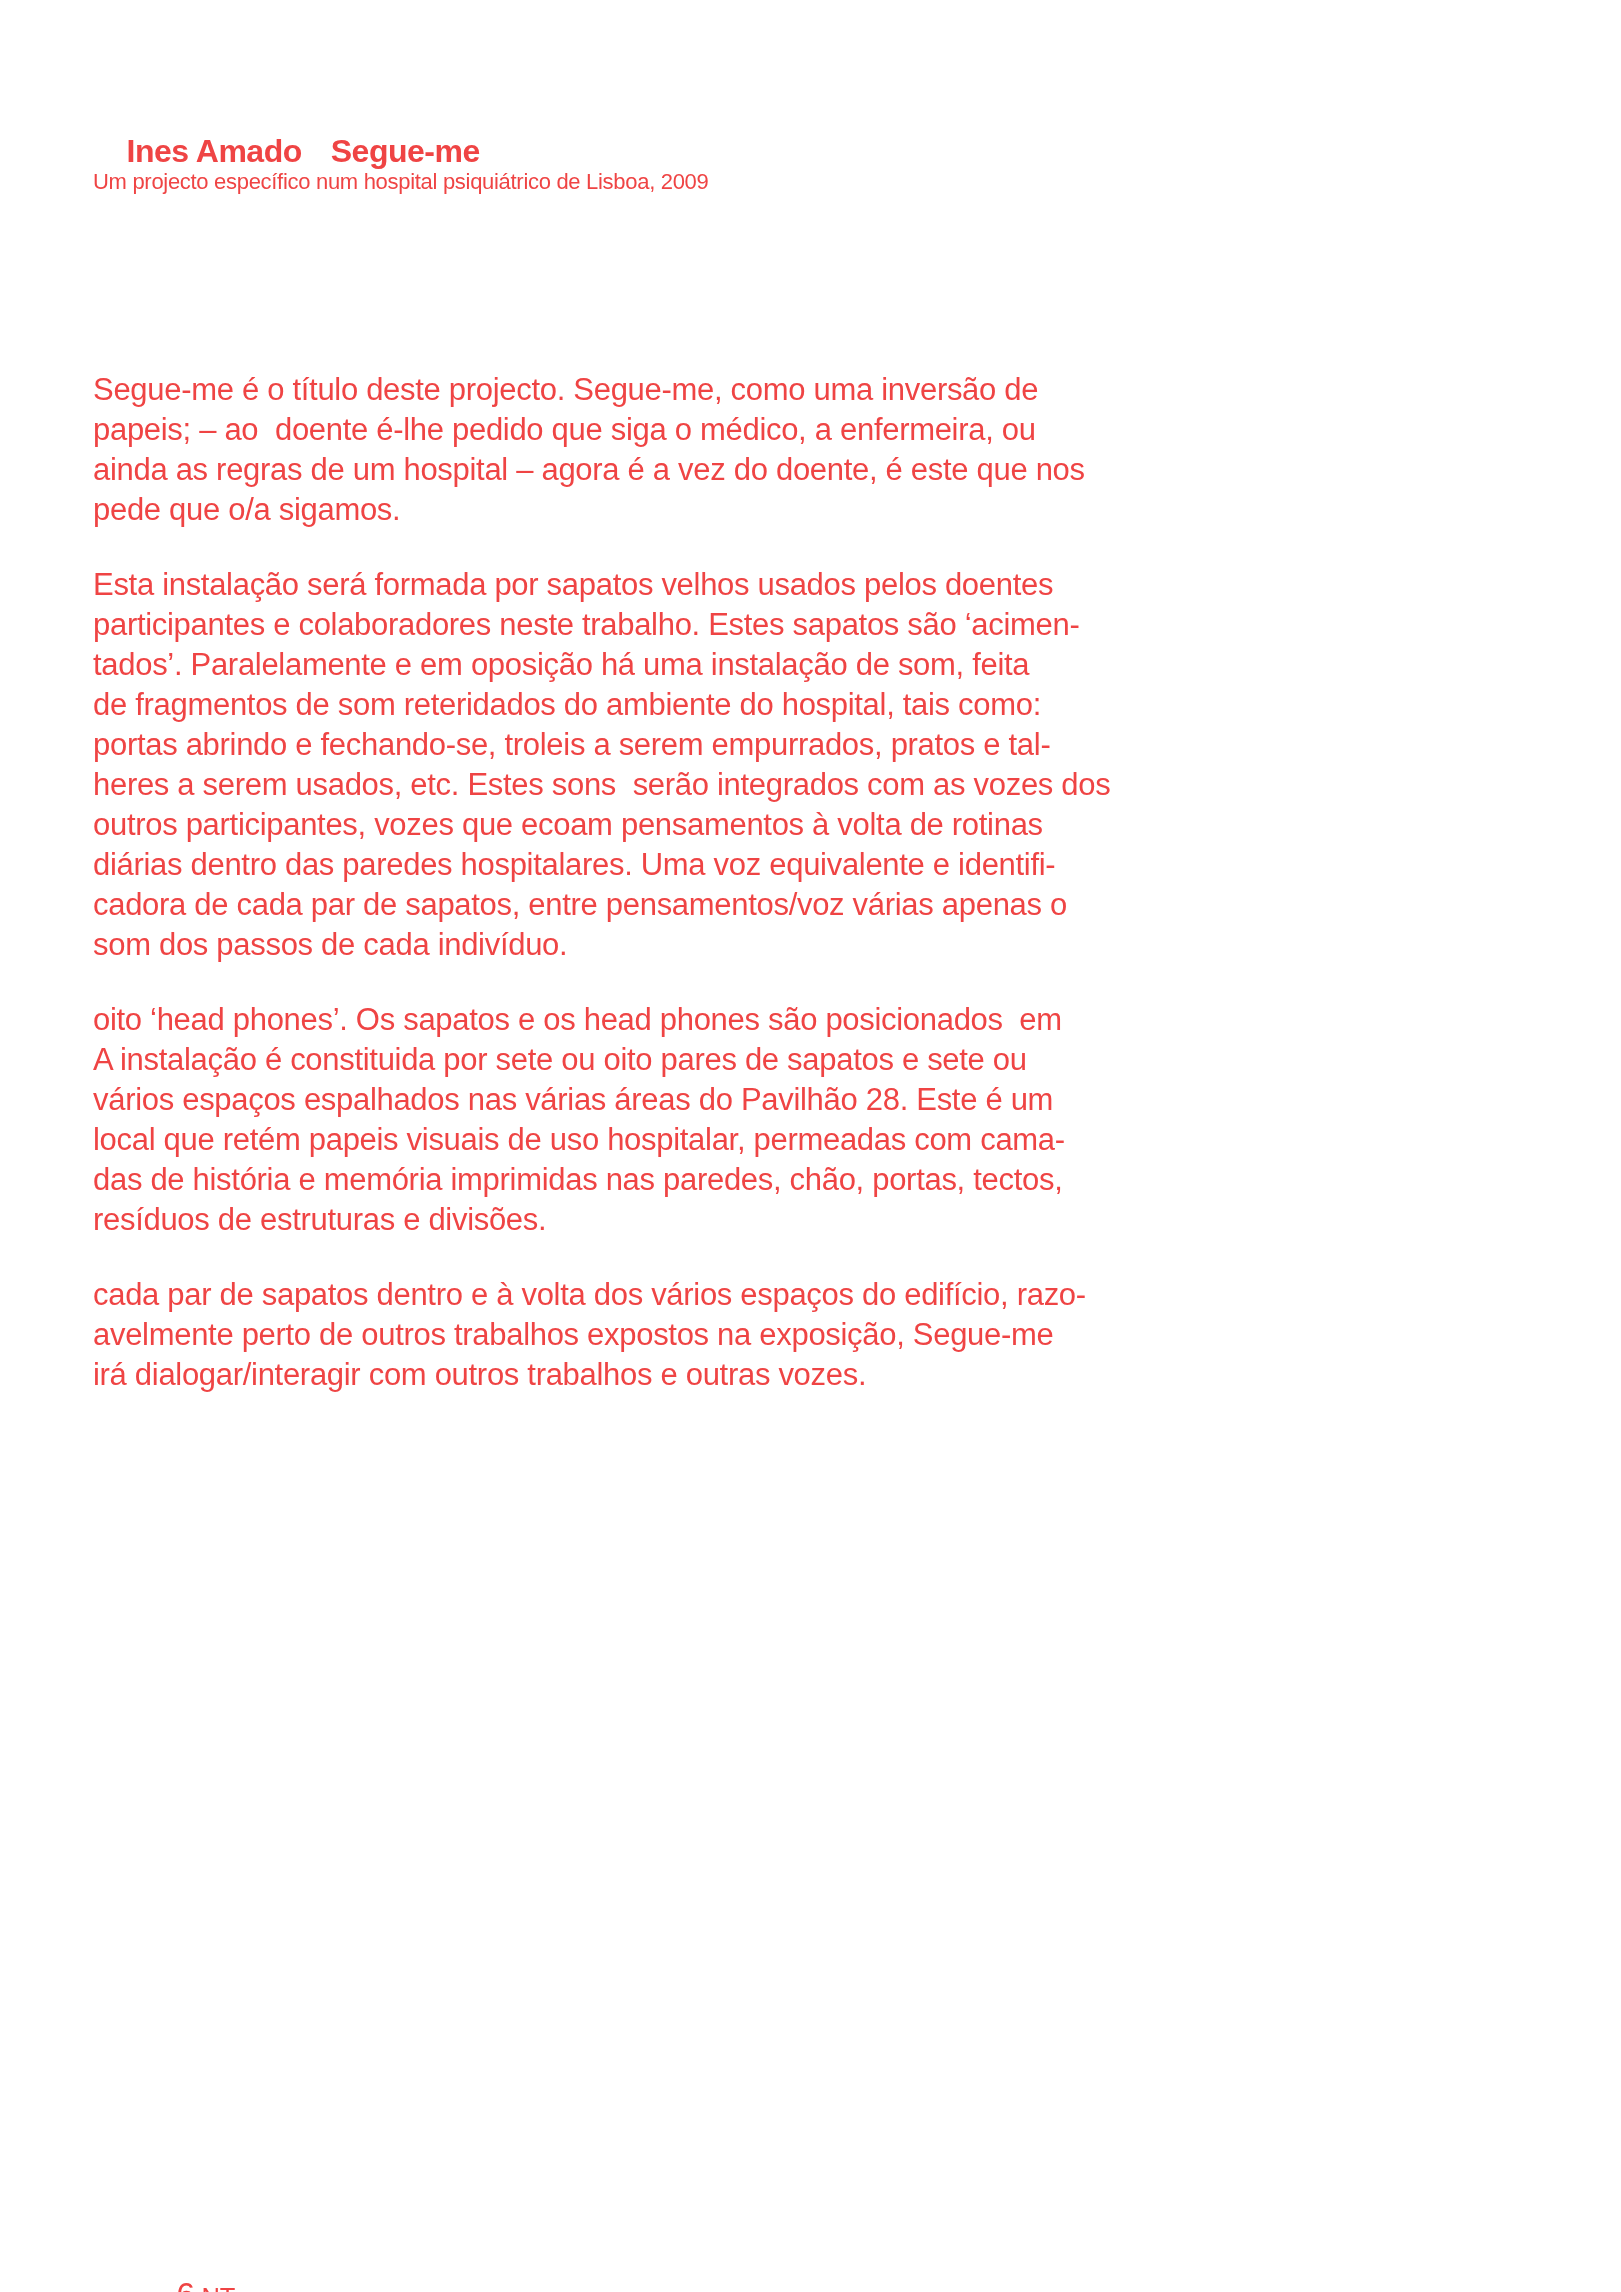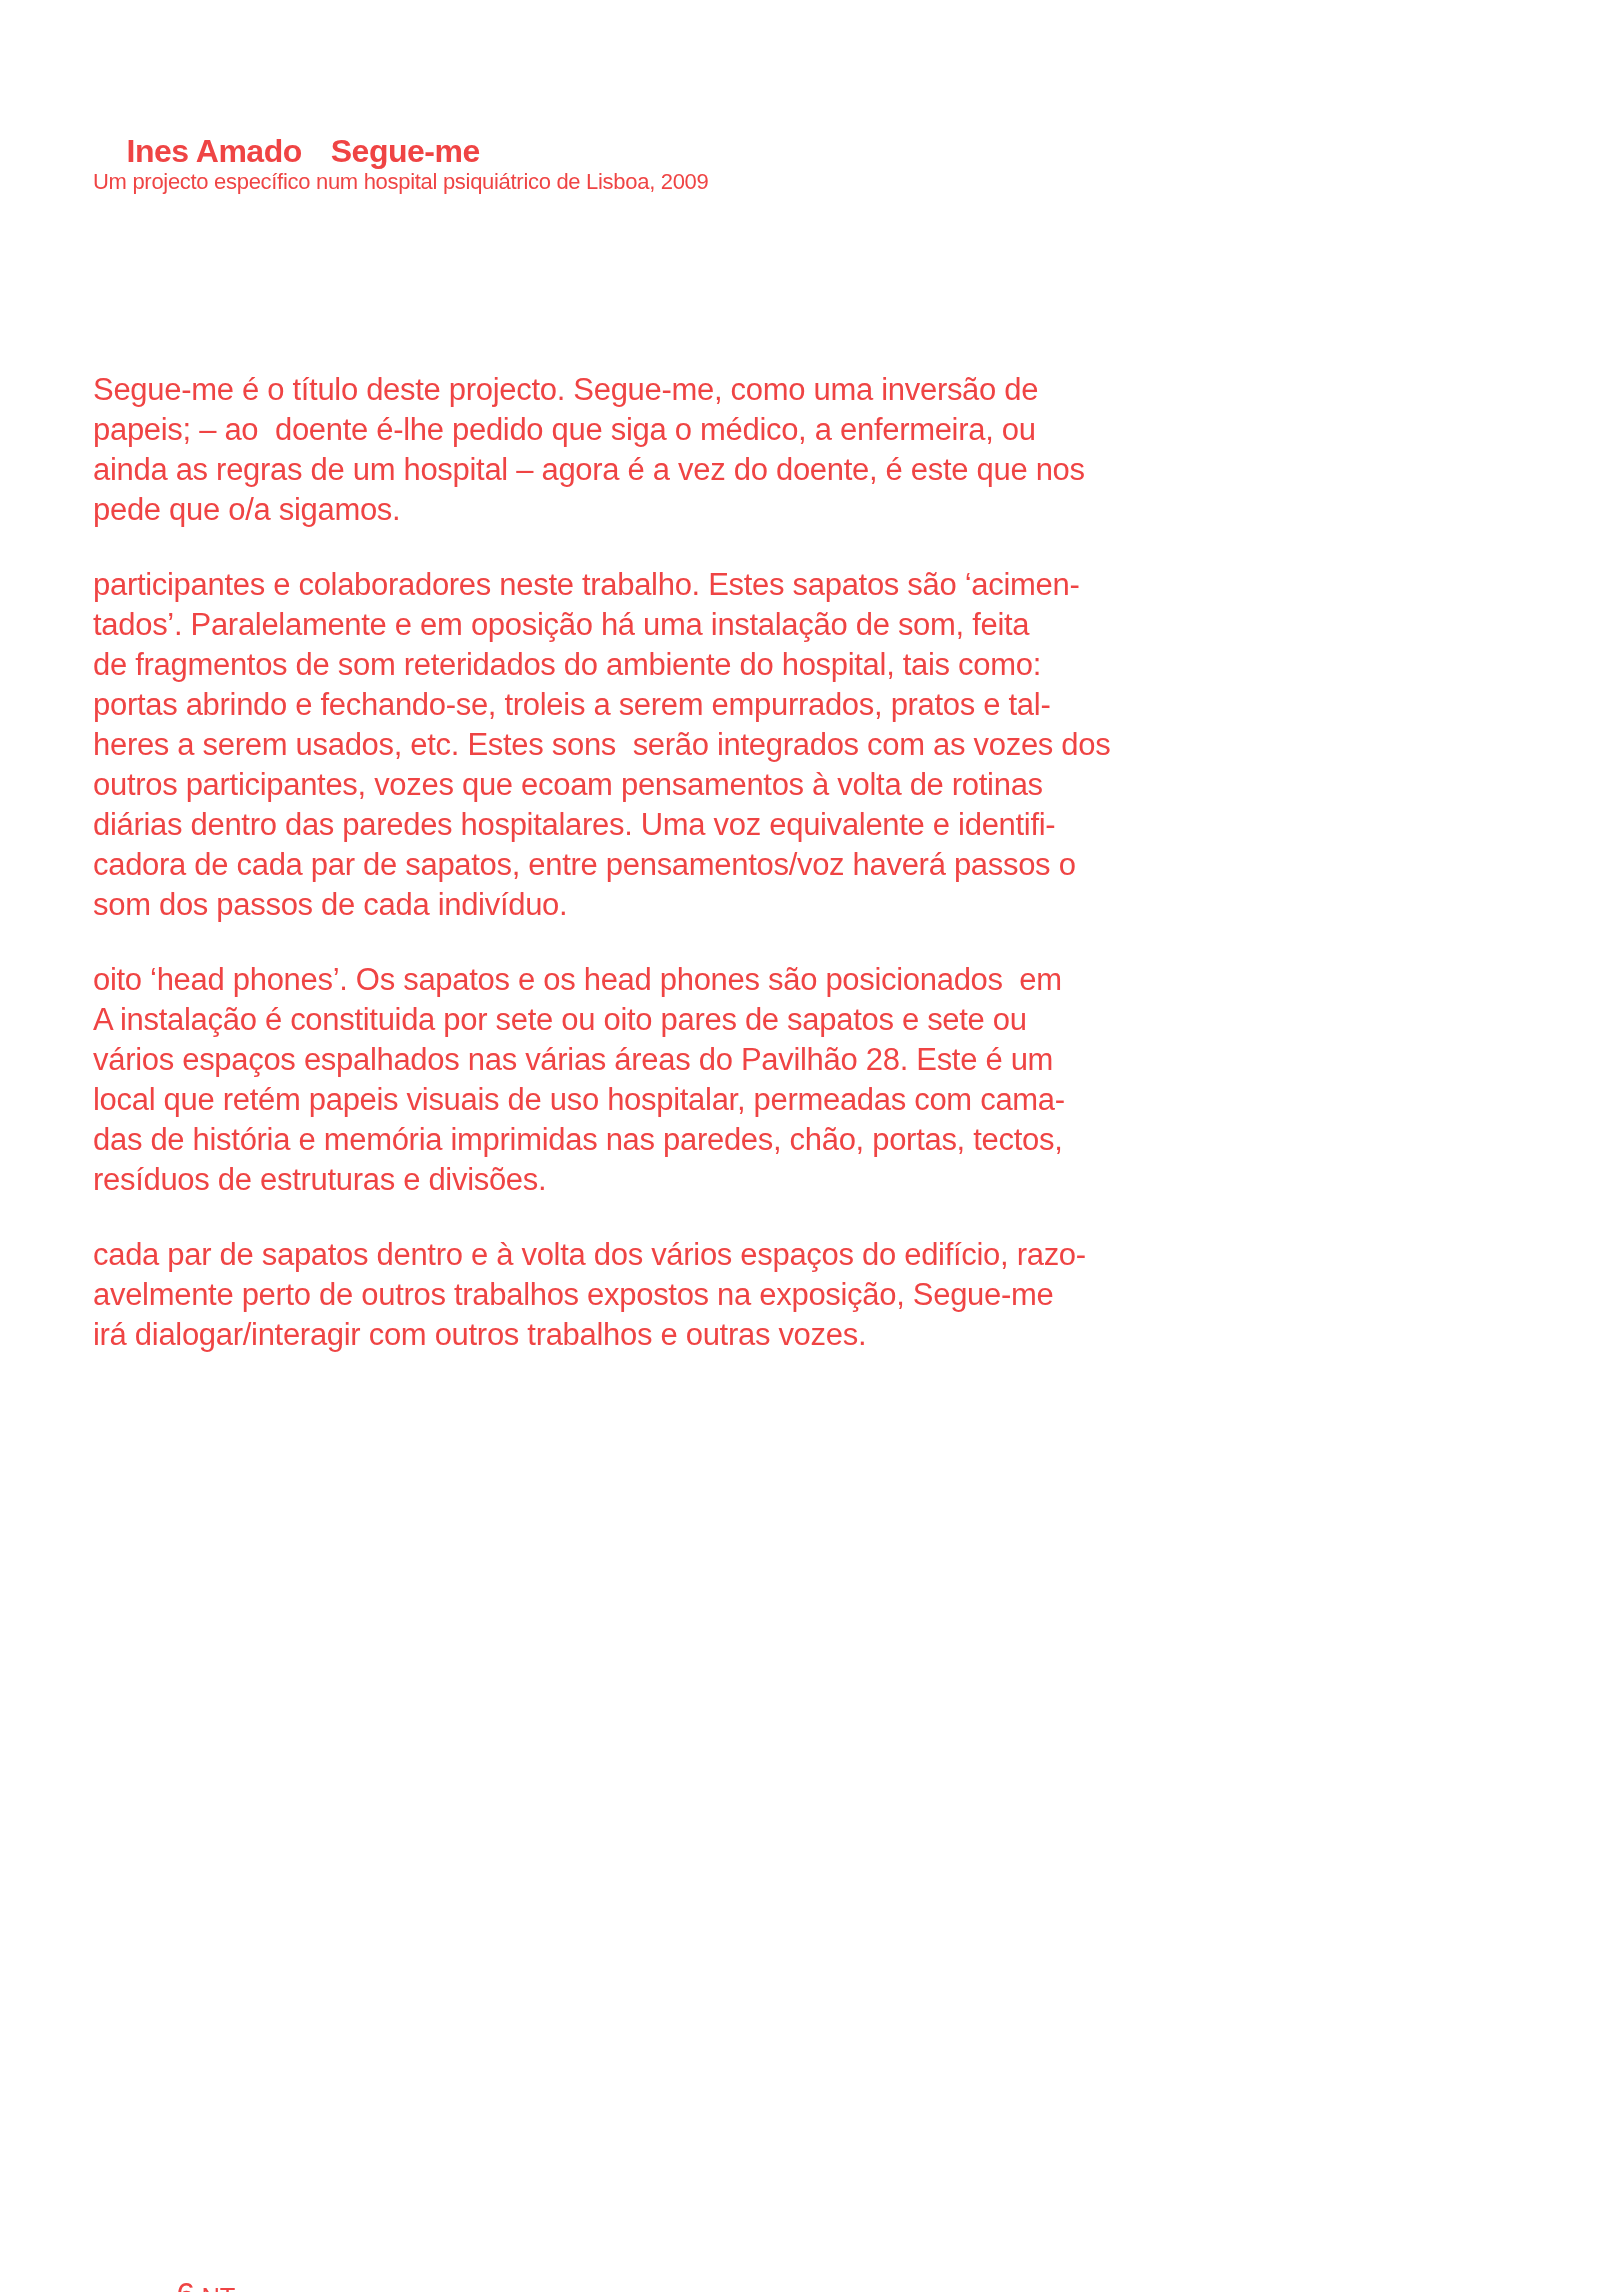--- a/index.html
+++ b/index.html
@@ -76,28 +76,29 @@
   <div class="doc-subtitle">Um projecto específico num hospital psiquiátrico de Lisboa, 2009</div>
 
   <div class="doc-body">
       <div class="para">
         <div class="line">Segue-me é o título deste projecto. Segue-me, como uma inversão de</div>
         <div class="line">papeis; – ao  doente é-lhe pedido que siga o médico, a enfermeira, ou</div>
         <div class="line">ainda as regras de um hospital – agora é a vez do doente, é este que nos</div>
         <div class="line">pede que o/a sigamos.</div>
       </div>
       <div class="para">
+        <div class="line">Esta instalação será formada por sapatos velhos usados pelos doentes</div>
         <div class="line">participantes e colaboradores neste trabalho. Estes sapatos são ‘acimen-</div>
         <div class="line">tados’. Paralelamente e em oposição há uma instalação de som, feita</div>
         <div class="line">de fragmentos de som reteridados do ambiente do hospital, tais como:</div>
         <div class="line">portas abrindo e fechando-se, troleis a serem empurrados, pratos e tal-</div>
         <div class="line">heres a serem usados, etc. Estes sons  serão integrados com as vozes dos</div>
         <div class="line">outros participantes, vozes que ecoam pensamentos à volta de rotinas</div>
         <div class="line">diárias dentro das paredes hospitalares. Uma voz equivalente e identifi-</div>
-        <div class="line">cadora de cada par de sapatos, entre pensamentos/voz haverá passos o</div>
+        <div class="line">cadora de cada par de sapatos, entre pensamentos/voz várias apenas o</div>
         <div class="line">som dos passos de cada indivíduo.</div>
       </div>
       <div class="para">
         <div class="line">oito ‘head phones’. Os sapatos e os head phones são posicionados  em</div>
         <div class="line">A instalação é constituida por sete ou oito pares de sapatos e sete ou</div>
         <div class="line">vários espaços espalhados nas várias áreas do Pavilhão 28. Este é um</div>
         <div class="line">local que retém papeis visuais de uso hospitalar, permeadas com cama-</div>
         <div class="line">das de história e memória imprimidas nas paredes, chão, portas, tectos,</div>
         <div class="line">resíduos de estruturas e divisões.</div>
       </div>

